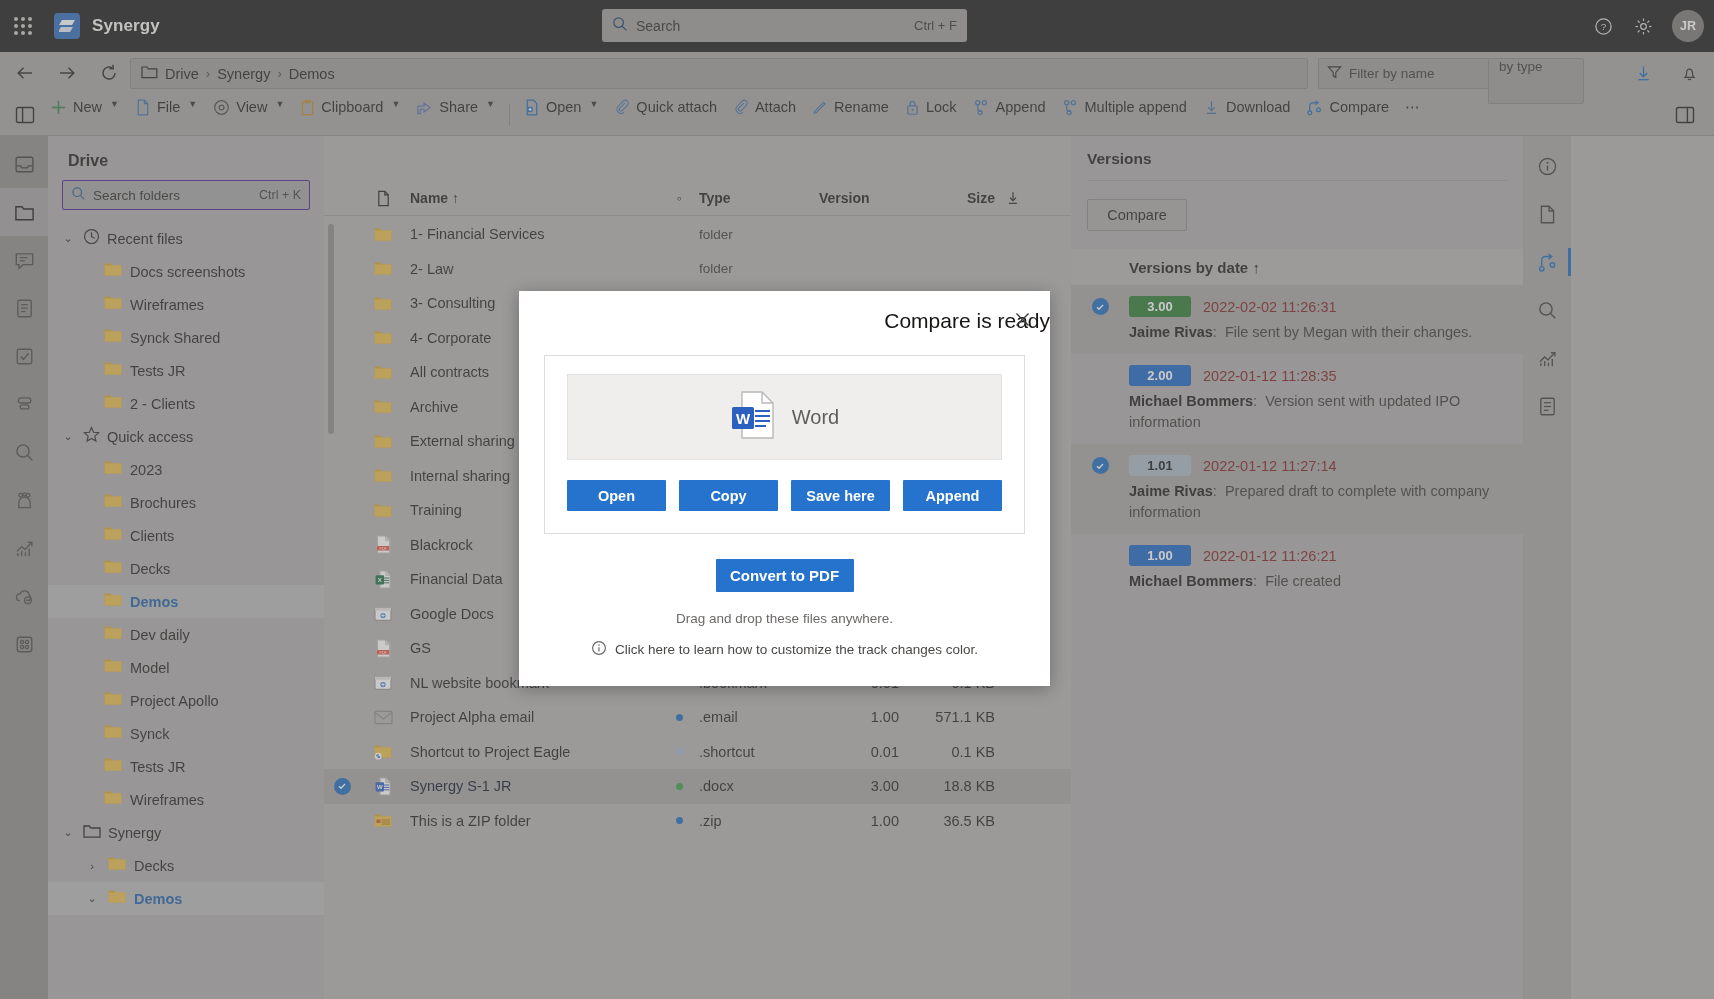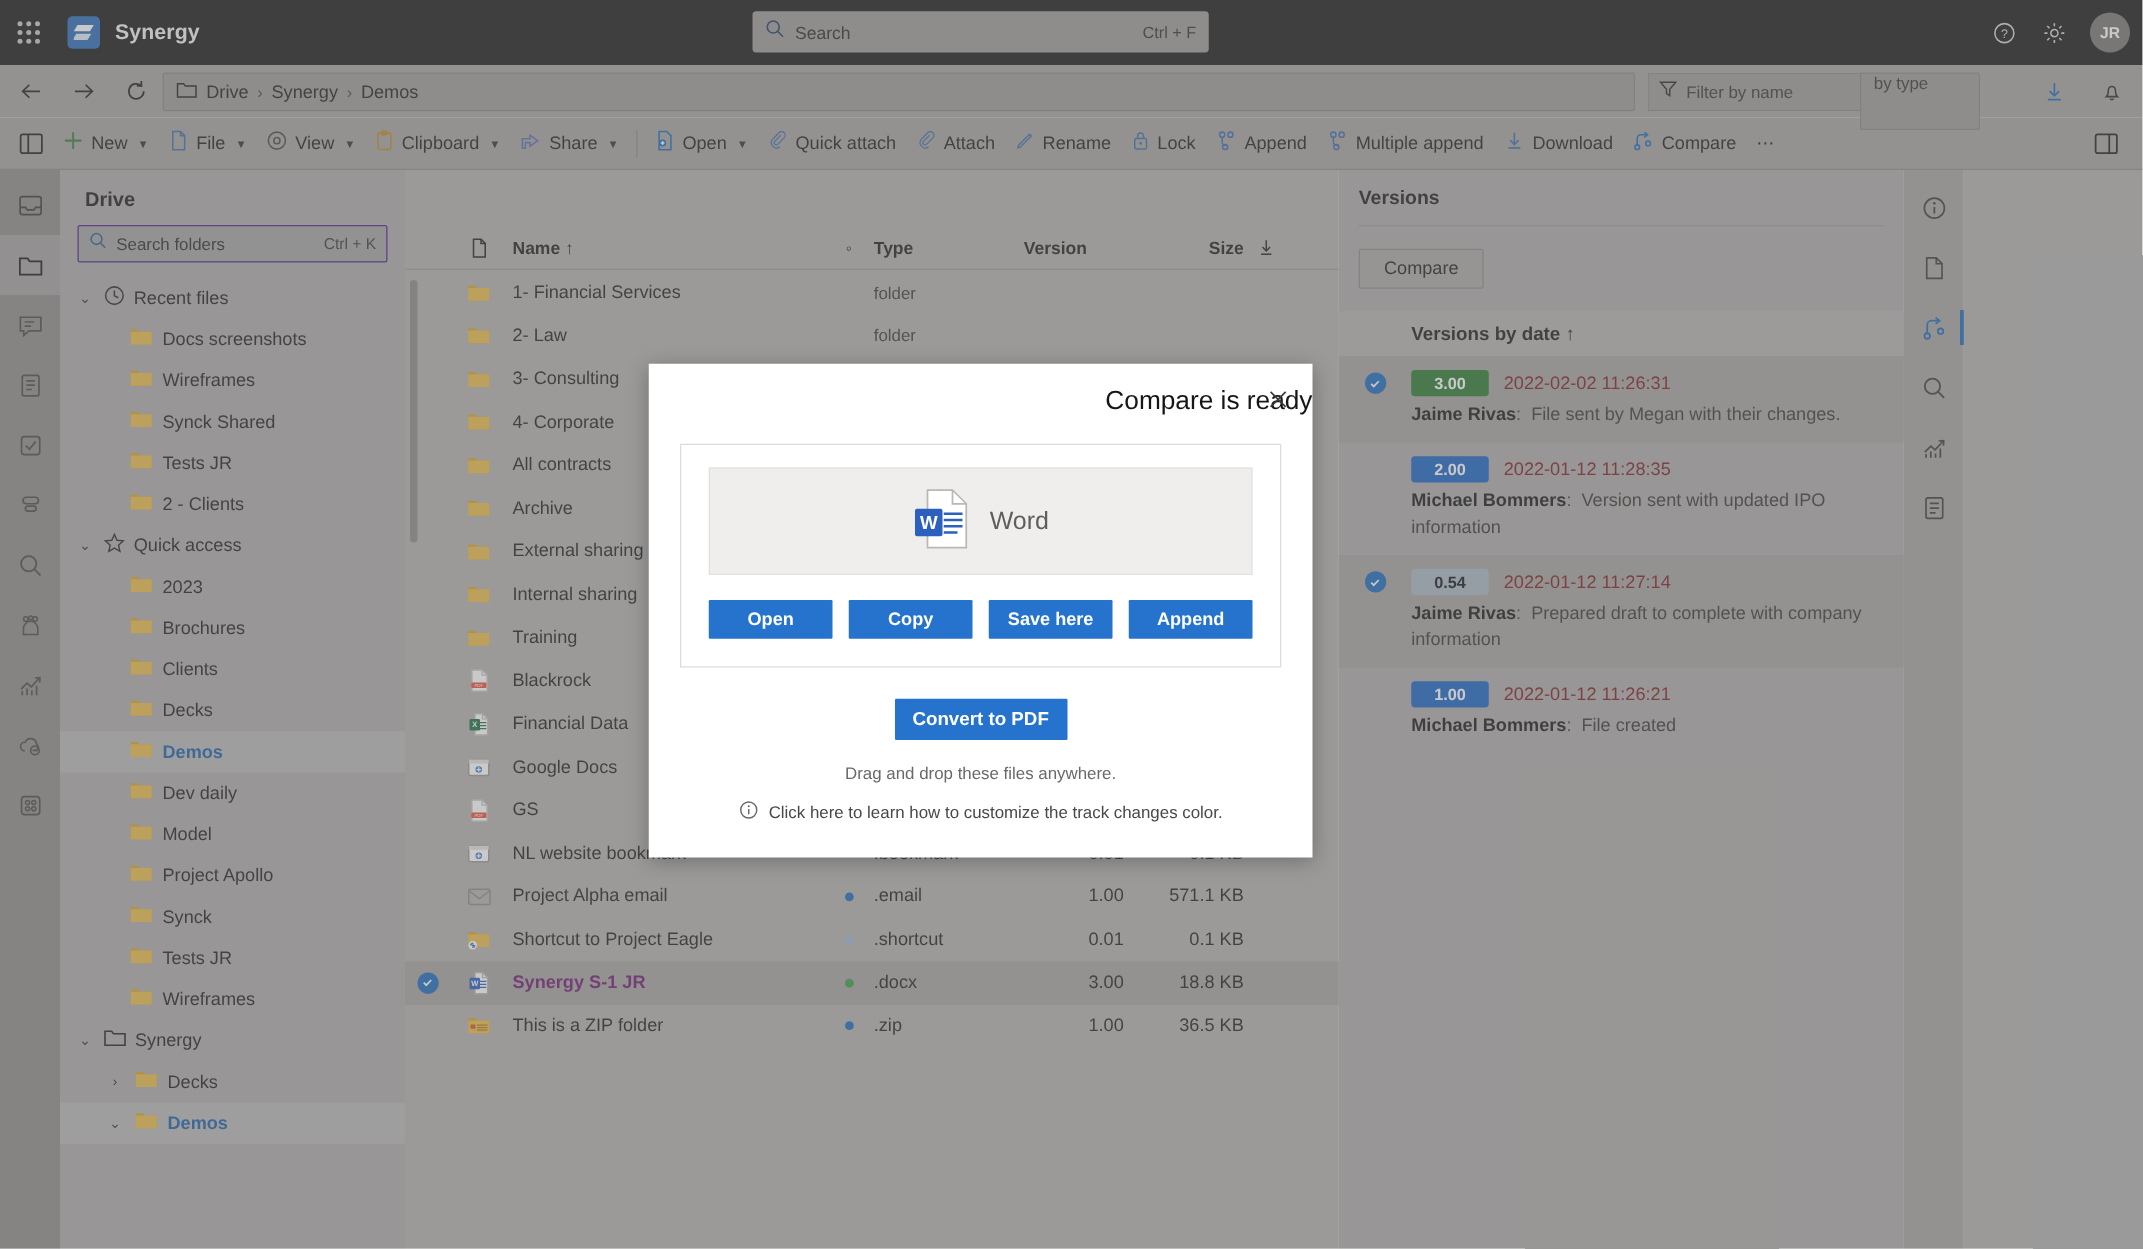--- a/index.html
+++ b/index.html
@@ -80,21 +80,21 @@
   .bytype .ph { font-size:13.5px; color:#3a3836; }
   .nav-right { position:absolute; right:8px; top:4px; display:flex; align-items:center; gap:4px; }
 
   
   .ribbon {
     position:absolute; left:0; top:94px; width:1714px; height:42px;
     background:#a6a4a2; display:flex; align-items:center; z-index:8;
     border-bottom:1px solid #8f8d8b;
   }
   .rb {
-    display:flex; align-items:center; gap:6px; height:32px; padding:0 8px;
+    display:flex; align-items:flex-start; gap:6px; height:32px; padding:0 8px;
     cursor:pointer; border-radius:2px; white-space:nowrap;
   }
   .rb-label { font-size:14.5px; color:#1f1e1d; }
   .rb-chev { font-size:9px; color:#33312f; margin-left:2px; }
   .rb-sep { width:1px; height:22px; background:#8a8886; margin:0 6px; }
   .rb-toggle { width:34px; height:32px; display:flex; align-items:center; justify-content:center; cursor:pointer; margin-left:8px; }
 
   
   .rail {
     position:absolute; left:0; top:136px; width:48px; height:863px;
@@ -154,21 +154,21 @@
   .c-ver   { width:90px; }
   .c-size  { width:86px; text-align:right; }
   .c-dl    { width:36px; display:flex; justify-content:center; }
   .c-mod   { width:40px; }
 
   .fl-row {
     display:flex; align-items:center; height:34.5px; font-size:14.5px; color:#201f1e;
     cursor:pointer;
   }
   .fl-row.selected { background:#a5a3a1; }
-  .fl-row.selected .c-name { font-weight:700; color:#701a75; }
+  .fl-row.selected .c-name { font-weight:400; color:#0f172a; }
   .fl-rows { position:absolute; left:0; top:81px; width:747px; }
   .fl-scroll {
     position:absolute; left:4px; top:88px; width:6px; height:210px;
     background:#8c8a88; border-radius:3px;
   }
 
   .vdot { width:7px; height:7px; border-radius:50%; display:inline-block; }
   .check-circle {
     width:17px; height:17px; border-radius:50%; background:#1a6bbd;
     display:flex; align-items:center; justify-content:center;
@@ -1162,21 +1162,21 @@
       <div class="vrow hl">
         <div class="vrow-check">
           <span class="check-circle">
             <svg width="10" height="10" viewBox="0 0 12 12">
               <polyline points="2.4,6.2 4.8,8.6 9.6,3.6" fill="none" stroke="#fff" stroke-width="1.7"></polyline>
             </svg>
           </span>
         </div>
         <div class="vrow-body">
           <div class="vrow-top">
-            <span class="vbadge grey" style="background: rgb(169, 182, 196);">0.54</span>
+            <span class="vbadge grey" style="background: rgb(169, 182, 196);">1.01</span>
             <span class="vdate">2022-01-12 11:27:14</span>
           </div>
           <div class="vdesc"><b>Jaime Rivas</b>:&nbsp; Prepared draft to complete with company information</div>
         </div>
       </div>
       <div class="vrow">
         <div class="vrow-check"></div>
         <div class="vrow-body">
           <div class="vrow-top">
             <span class="vbadge" style="background: rgb(26, 100, 196);">1.00</span>

